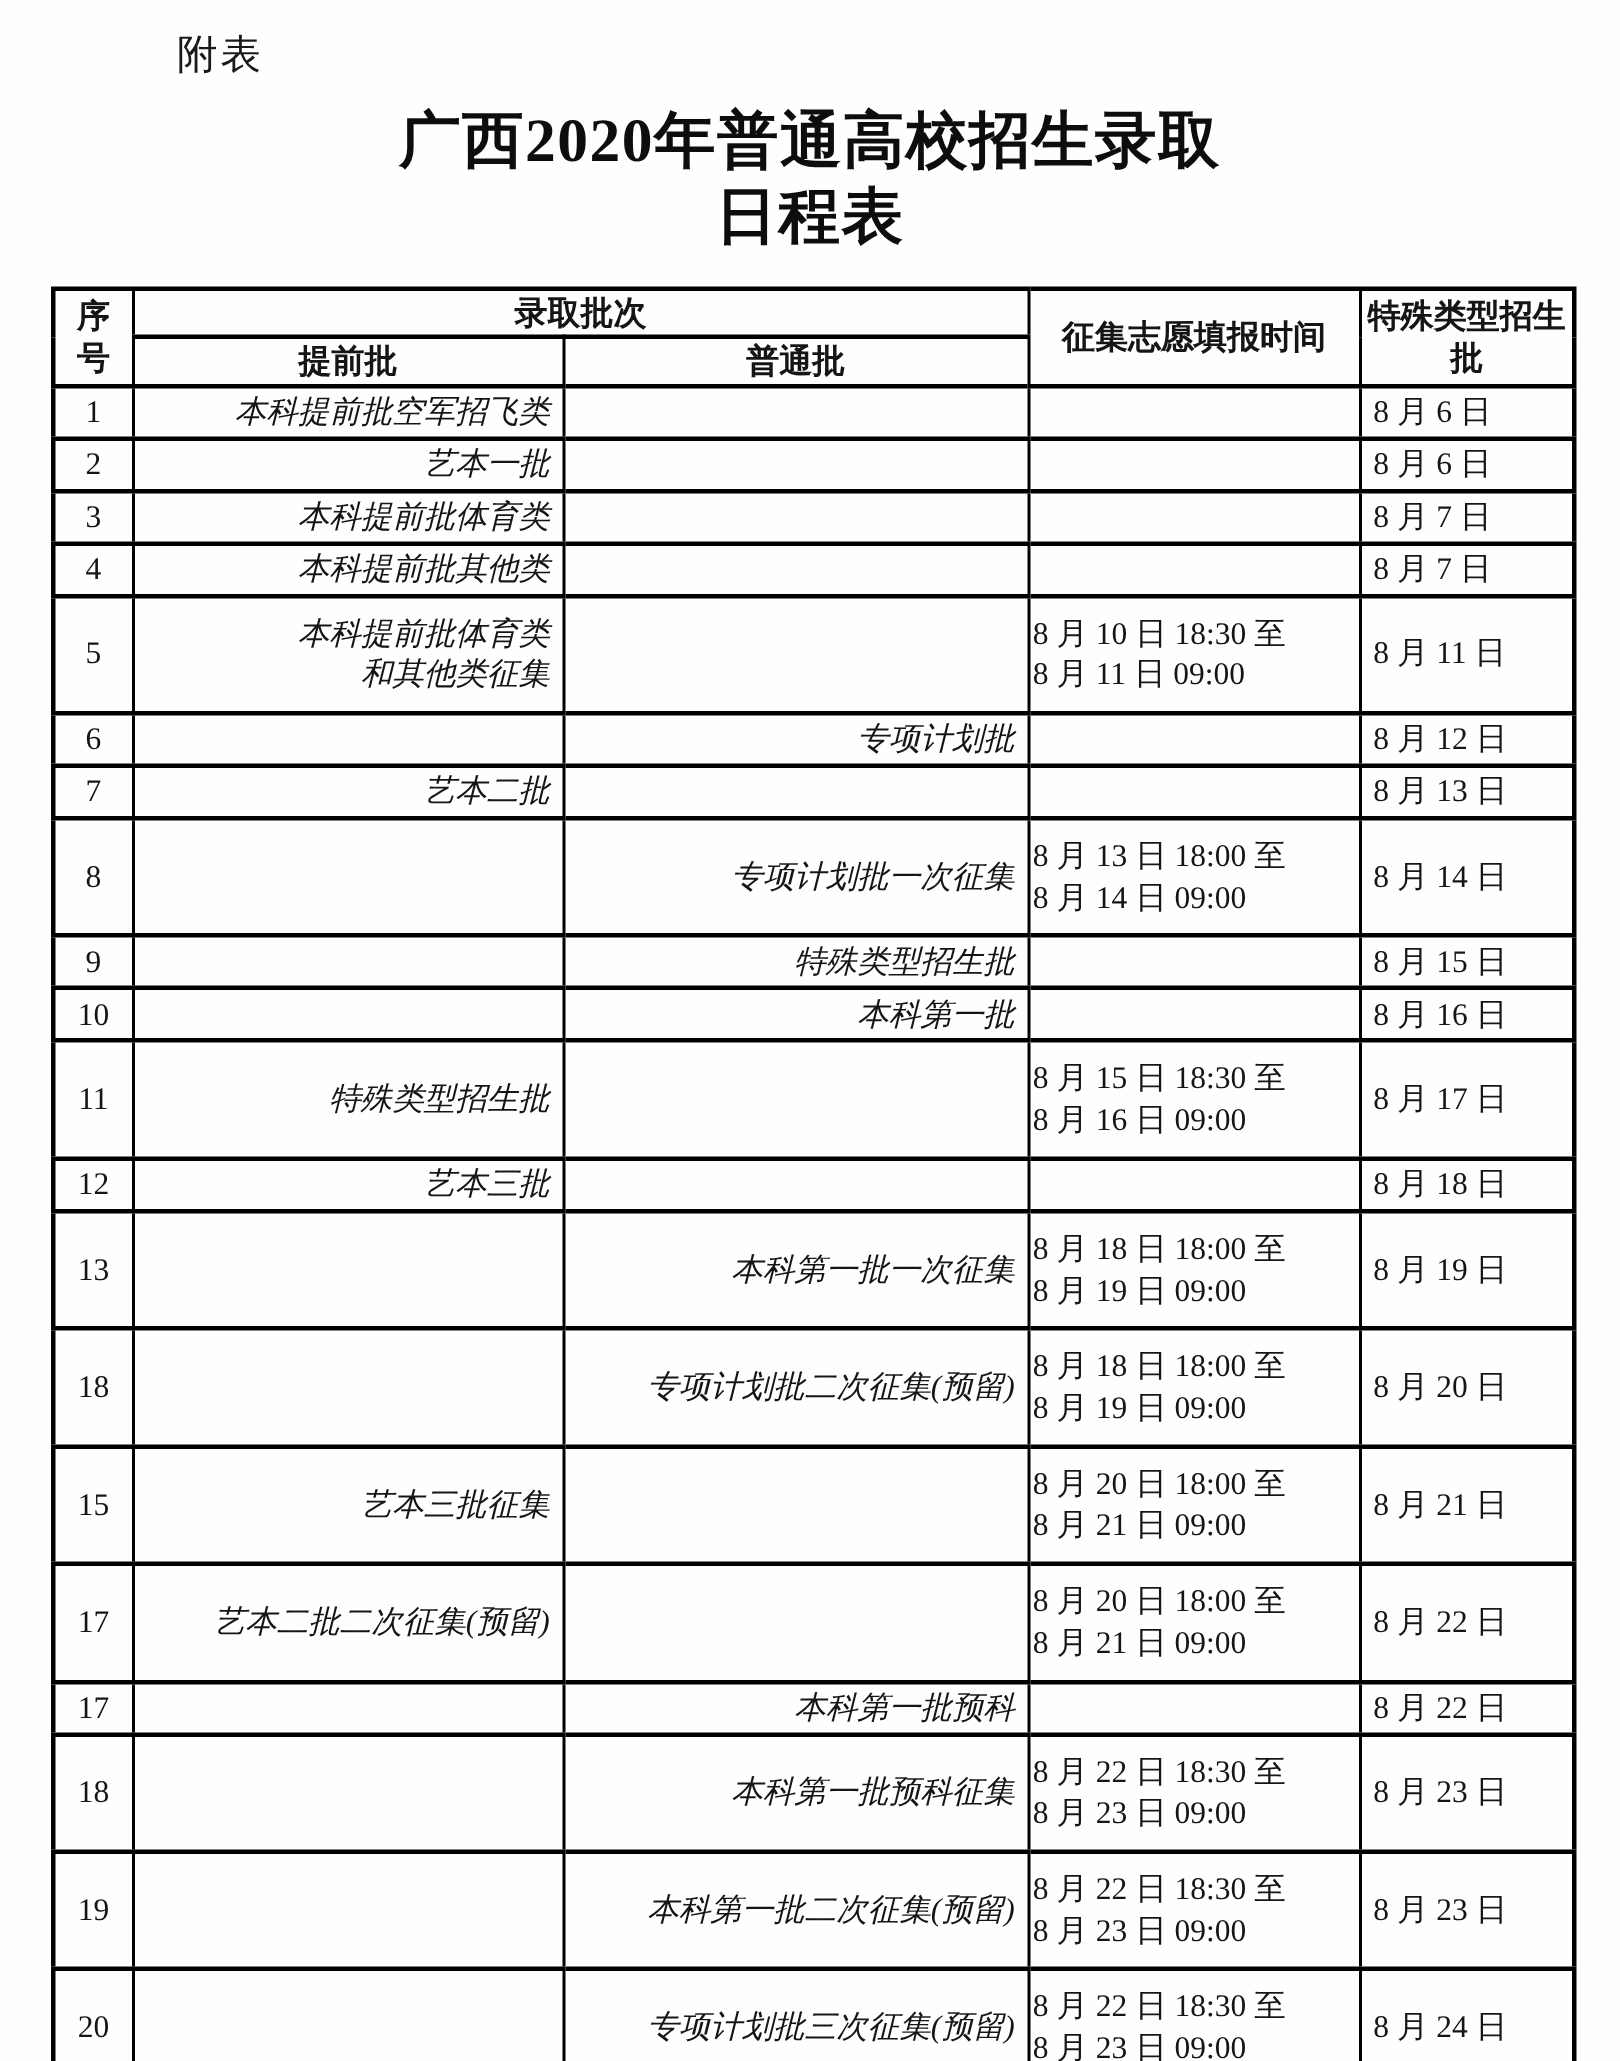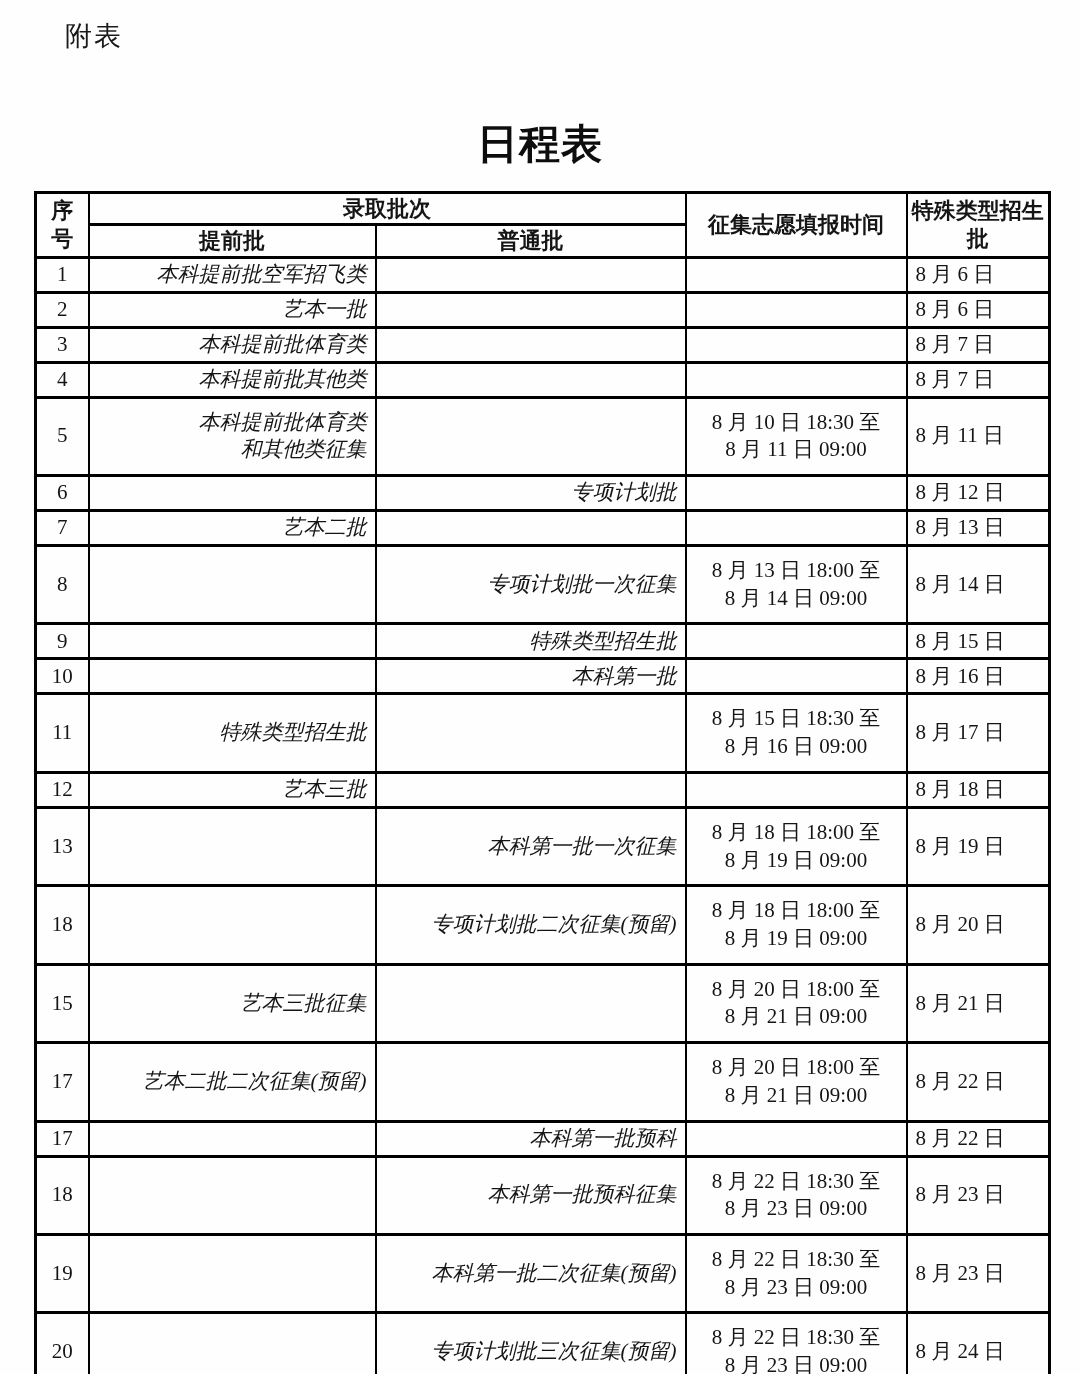--- a/index.html
+++ b/index.html
@@ -11,21 +11,21 @@
     position: relative;
     width: 1080px;
     min-height: 1374px;
     background: #fefefe;
     color: #111111;
     font-family: "Liberation Serif", "DejaVu Serif", serif;
     box-sizing: border-box;
     padding-top: 18px;
   }
   .appendix {
-    margin-left: 65px;
+    margin-left: 118px;
     font-size: 27px;
     letter-spacing: 2px;
     color: #1a1a1a;
   }
   .title {
     margin: 14px 0 20px 0;
     text-align: center;
     font-size: 41px;
     font-weight: bold;
     line-height: 1.25;
@@ -62,39 +62,38 @@
   .col-regular { width: 310px; }
   .col-time    { width: 221px; }
   .col-date    { width: 143px; }
   td.c-seq  { text-align: center; padding-left: 2px; padding-right: 2px; }
   td.c-early, td.c-regular {
     text-align: right;
     white-space: pre-line;
     font-style: italic;
   }
   td.c-time {
-    text-align: center;
     white-space: pre-line;
     padding-left: 2px;
     padding-right: 2px;
     font-size: 21px;
     font-family: Liberation Serif, serif;
   }
   td.c-date { text-align: left; }
   tr.tall td { padding-top: 10px; padding-bottom: 10px; }
 </style>
 </head>
 <body>
 
 <div class="page">
 
   <div class="appendix">附表</div>
 
   <div class="title">
-    <br>
+    <span>广西2020年普通高校招生录取</span><br>
     <span>日程表</span>
   </div>
 
   <table class="schedule">
     <colgroup>
       <col class="col-seq">
       <col class="col-early">
       <col class="col-regular">
       <col class="col-time">
       <col class="col-date">

